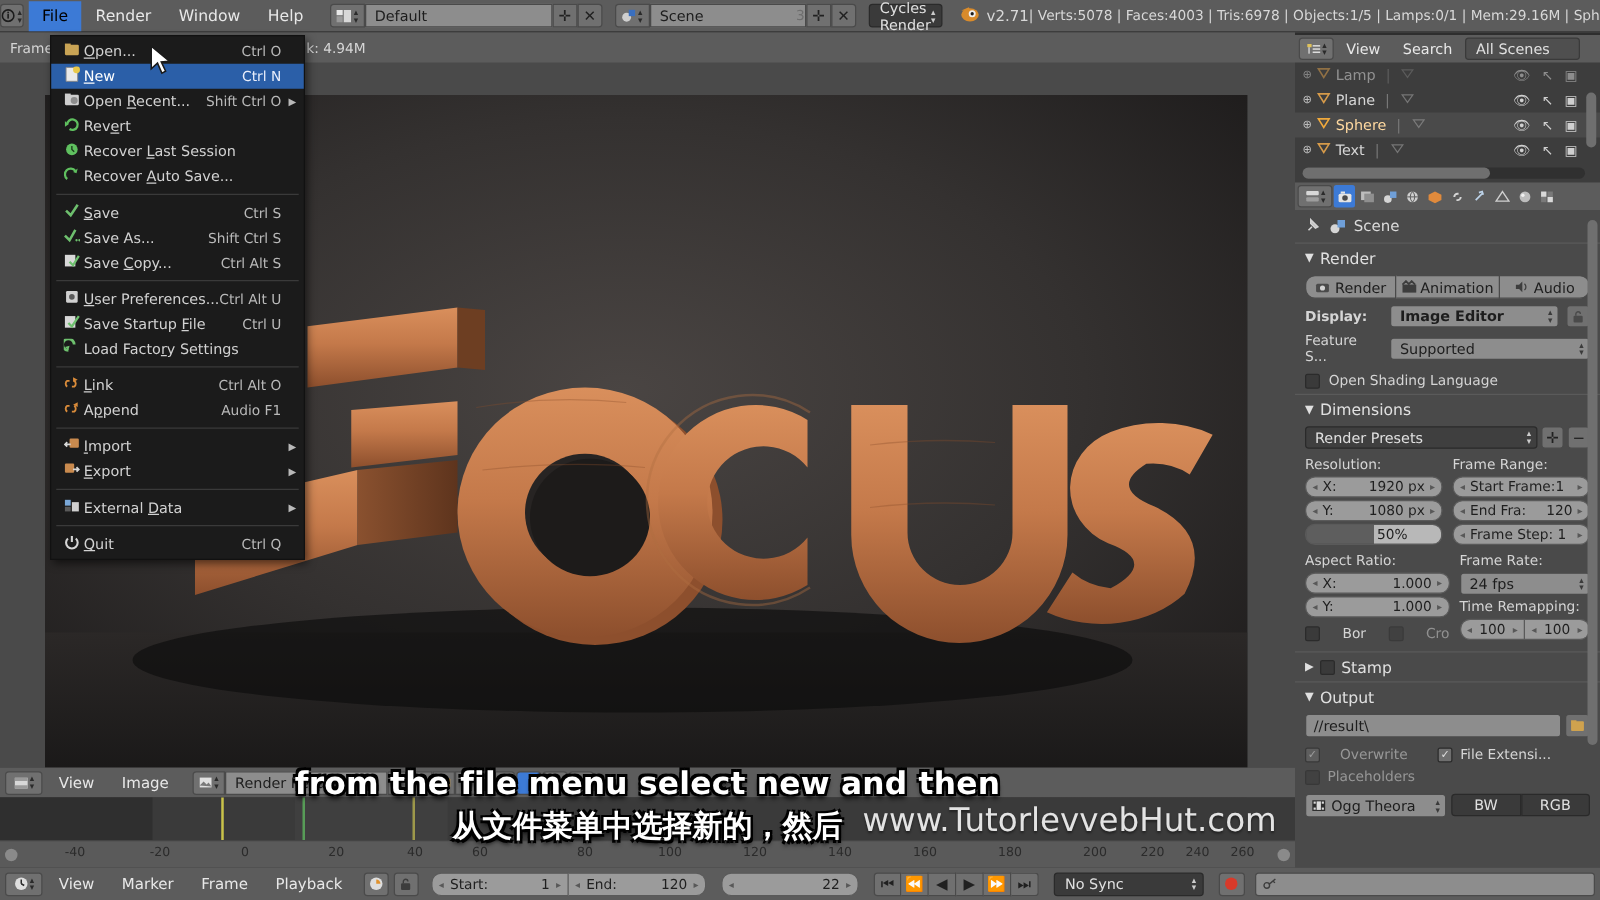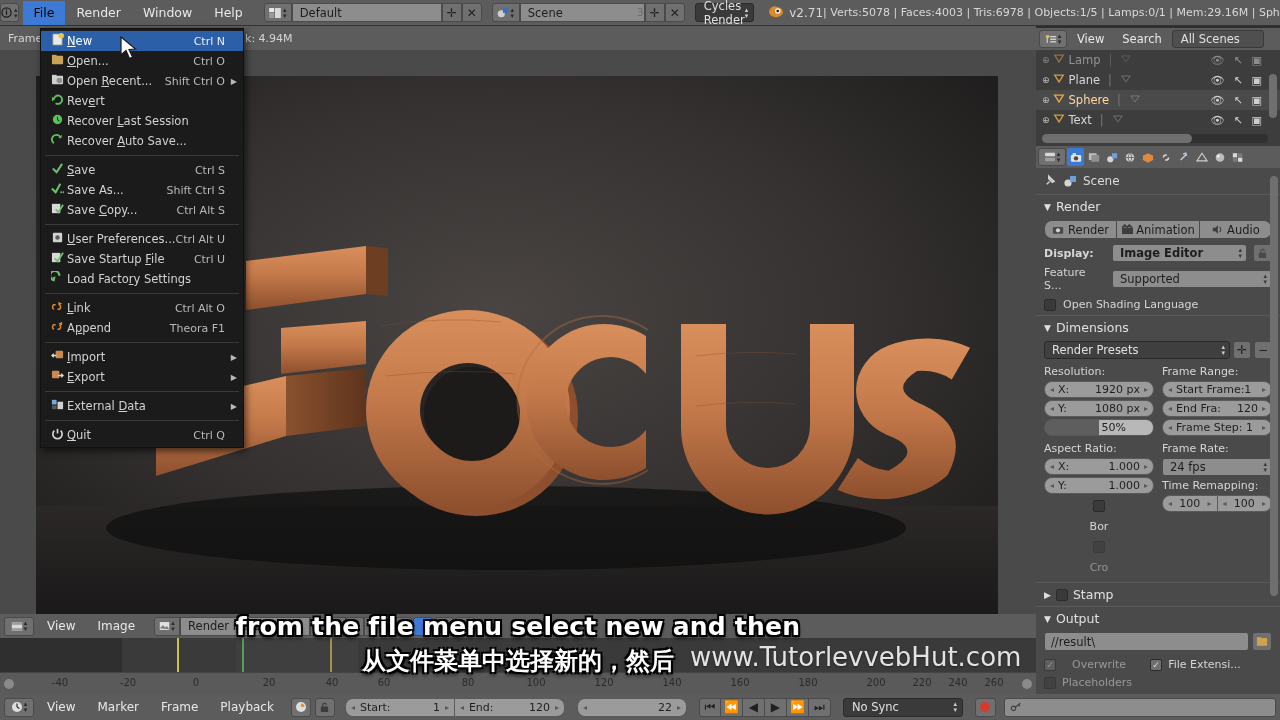--- a/index.html
+++ b/index.html
@@ -248,41 +248,41 @@
             <path d="M350 300 q70 -8 130 -2" fill="none"></path>
             <path d="M660 280 q50 -6 100 -2" fill="none"></path>
             <path d="M660 330 q50 -6 100 -2" fill="none"></path>
           </g>
         </svg>
       </div>
     </div>
   </div>
 
   <div id="filemenu">
+      <div class="mi">
+        <span class="ic"><svg width="13" height="13" viewBox="0 0 14 14">
+            <rect x="1" y="3" width="12" height="9" rx="1" fill="#c9a455"></rect>
+            <rect x="1" y="2" width="5" height="2" fill="#c9a455"></rect>
+          </svg></span>
+        <span class="lab"><span class="u">O</span>pen...</span>
+        <span class="key">Ctrl O</span>
+        <span class="sub"></span>
+      </div>
       <div class="mi sel">
         <span class="ic"><svg width="13" height="13" viewBox="0 0 14 14">
             <path d="M2 1 h7 l3 3 v9 h-10 Z" fill="#e9e9e9" stroke="#888" stroke-width=".8"></path>
             <path d="M9 1 v3 h3" fill="#bbb"></path>
             <circle cx="11" cy="3" r="3" fill="#e8c84a"></circle>
           </svg></span>
         <span class="lab"><span class="u">N</span>ew</span>
         <span class="key">Ctrl N</span>
         <span class="sub"></span>
       </div>
       <div class="mi">
         <span class="ic"><svg width="13" height="13" viewBox="0 0 14 14">
-            <rect x="1" y="3" width="12" height="9" rx="1" fill="#c9a455"></rect>
-            <rect x="1" y="2" width="5" height="2" fill="#c9a455"></rect>
-          </svg></span>
-        <span class="lab"><span class="u">O</span>pen...</span>
-        <span class="key">Ctrl O</span>
-        <span class="sub"></span>
-      </div>
-      <div class="mi">
-        <span class="ic"><svg width="13" height="13" viewBox="0 0 14 14">
             <rect x="1" y="3" width="12" height="9" rx="1" fill="#cfcfcf"></rect>
             <rect x="1" y="2" width="5" height="2" fill="#cfcfcf"></rect>
             <circle cx="9" cy="8" r="3" fill="#8d8d8d"></circle>
           </svg></span>
         <span class="lab">Open <span class="u">R</span>ecent...</span>
         <span class="key">Shift Ctrl O</span>
         <span class="sub">▶</span>
       </div>
       <div class="mi">
         <span class="ic"><svg width="13" height="13" viewBox="0 0 14 14">
@@ -376,21 +376,21 @@
         <span class="lab"><span class="u">L</span>ink</span>
         <span class="key">Ctrl Alt O</span>
         <span class="sub"></span>
       </div>
       <div class="mi">
         <span class="ic"><svg width="13" height="13" viewBox="0 0 14 14">
             <path d="M3 10 a3 3 0 0 1 0 -5 h2 M9 5 a3 3 0 0 1 0 5 h-2" stroke="#d98b3a" stroke-width="1.6" fill="none"></path>
             <path d="M12 2 l-4 2 l4 2 Z" fill="#d98b3a"></path>
           </svg></span>
         <span class="lab">A<span class="u">p</span>pend</span>
-        <span class="key">Theora F1</span>
+        <span class="key">Audio F1</span>
         <span class="sub"></span>
       </div>
       <div class="msep"></div>
       <div class="mi">
         <span class="ic"><svg width="13" height="13" viewBox="0 0 14 14">
             <rect x="5" y="2" width="8" height="8" rx="1" fill="#c98a4e"></rect>
             <path d="M6 7 L1 7 M3 5 L1 7 L3 9" stroke="#d8d8d8" stroke-width="1.4" fill="none"></path>
           </svg></span>
         <span class="lab"><span class="u">I</span>mport</span>
         <span class="key"></span>
@@ -720,21 +720,21 @@
               <span class="k" style="margin-left:4px;">X:</span>
             <span class="v">1.000</span>
               <span class="r" style="margin-left:4px;">▸</span>
           </div>
           <div class="num">
             <span class="l">◂</span>
               <span class="k" style="margin-left:4px;">Y:</span>
             <span class="v">1.000</span>
               <span class="r" style="margin-left:4px;">▸</span>
           </div>
-          <div style="display:flex;align-items:center;gap:8px;margin-top:6px;flex-direction:column;">
+          <div style="display:flex;align-items:center;gap:18px;margin-top:6px;">
             <span class="chk"></span>
             <span class="lbl">Bor</span>
             <span class="chk" style="opacity:.5"></span>
             <span class="lbl" style="opacity:.5">Cro</span>
           </div>
         </div>
         <div style="flex:1;">
           <div class="lbl" style="margin-bottom:3px;">Frame Rate:</div>
           <div class="pill" style="border-radius:3px;padding-left:7px;margin-bottom:3px;">
             <span>24 fps</span>

